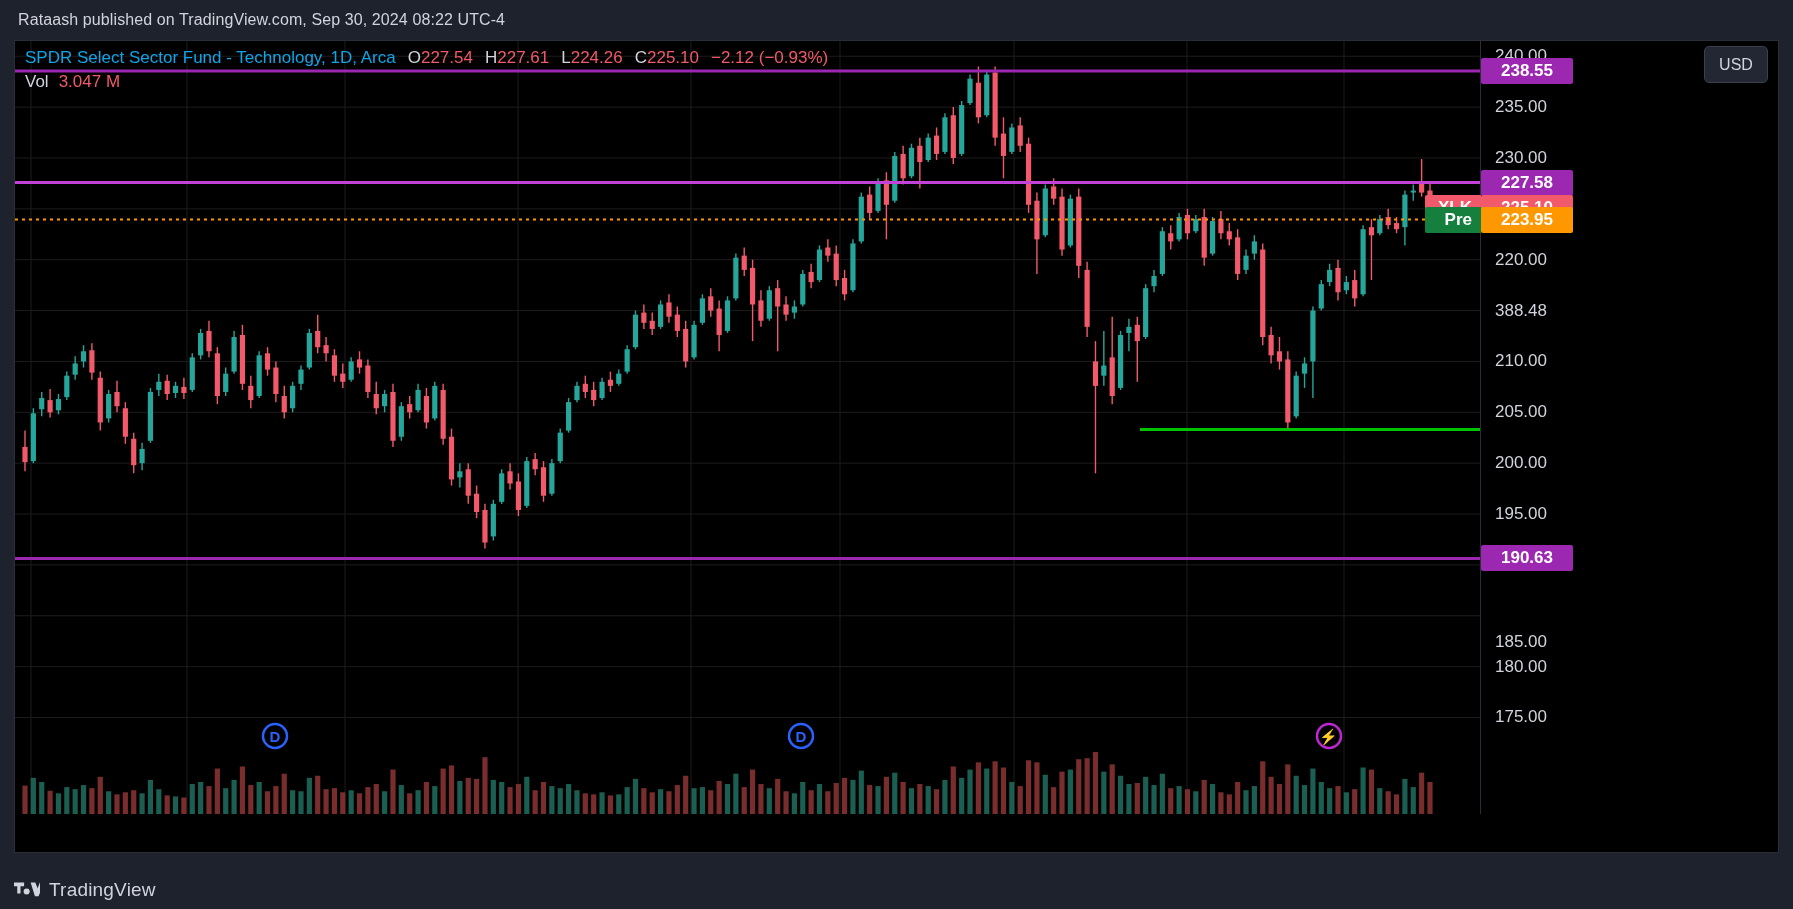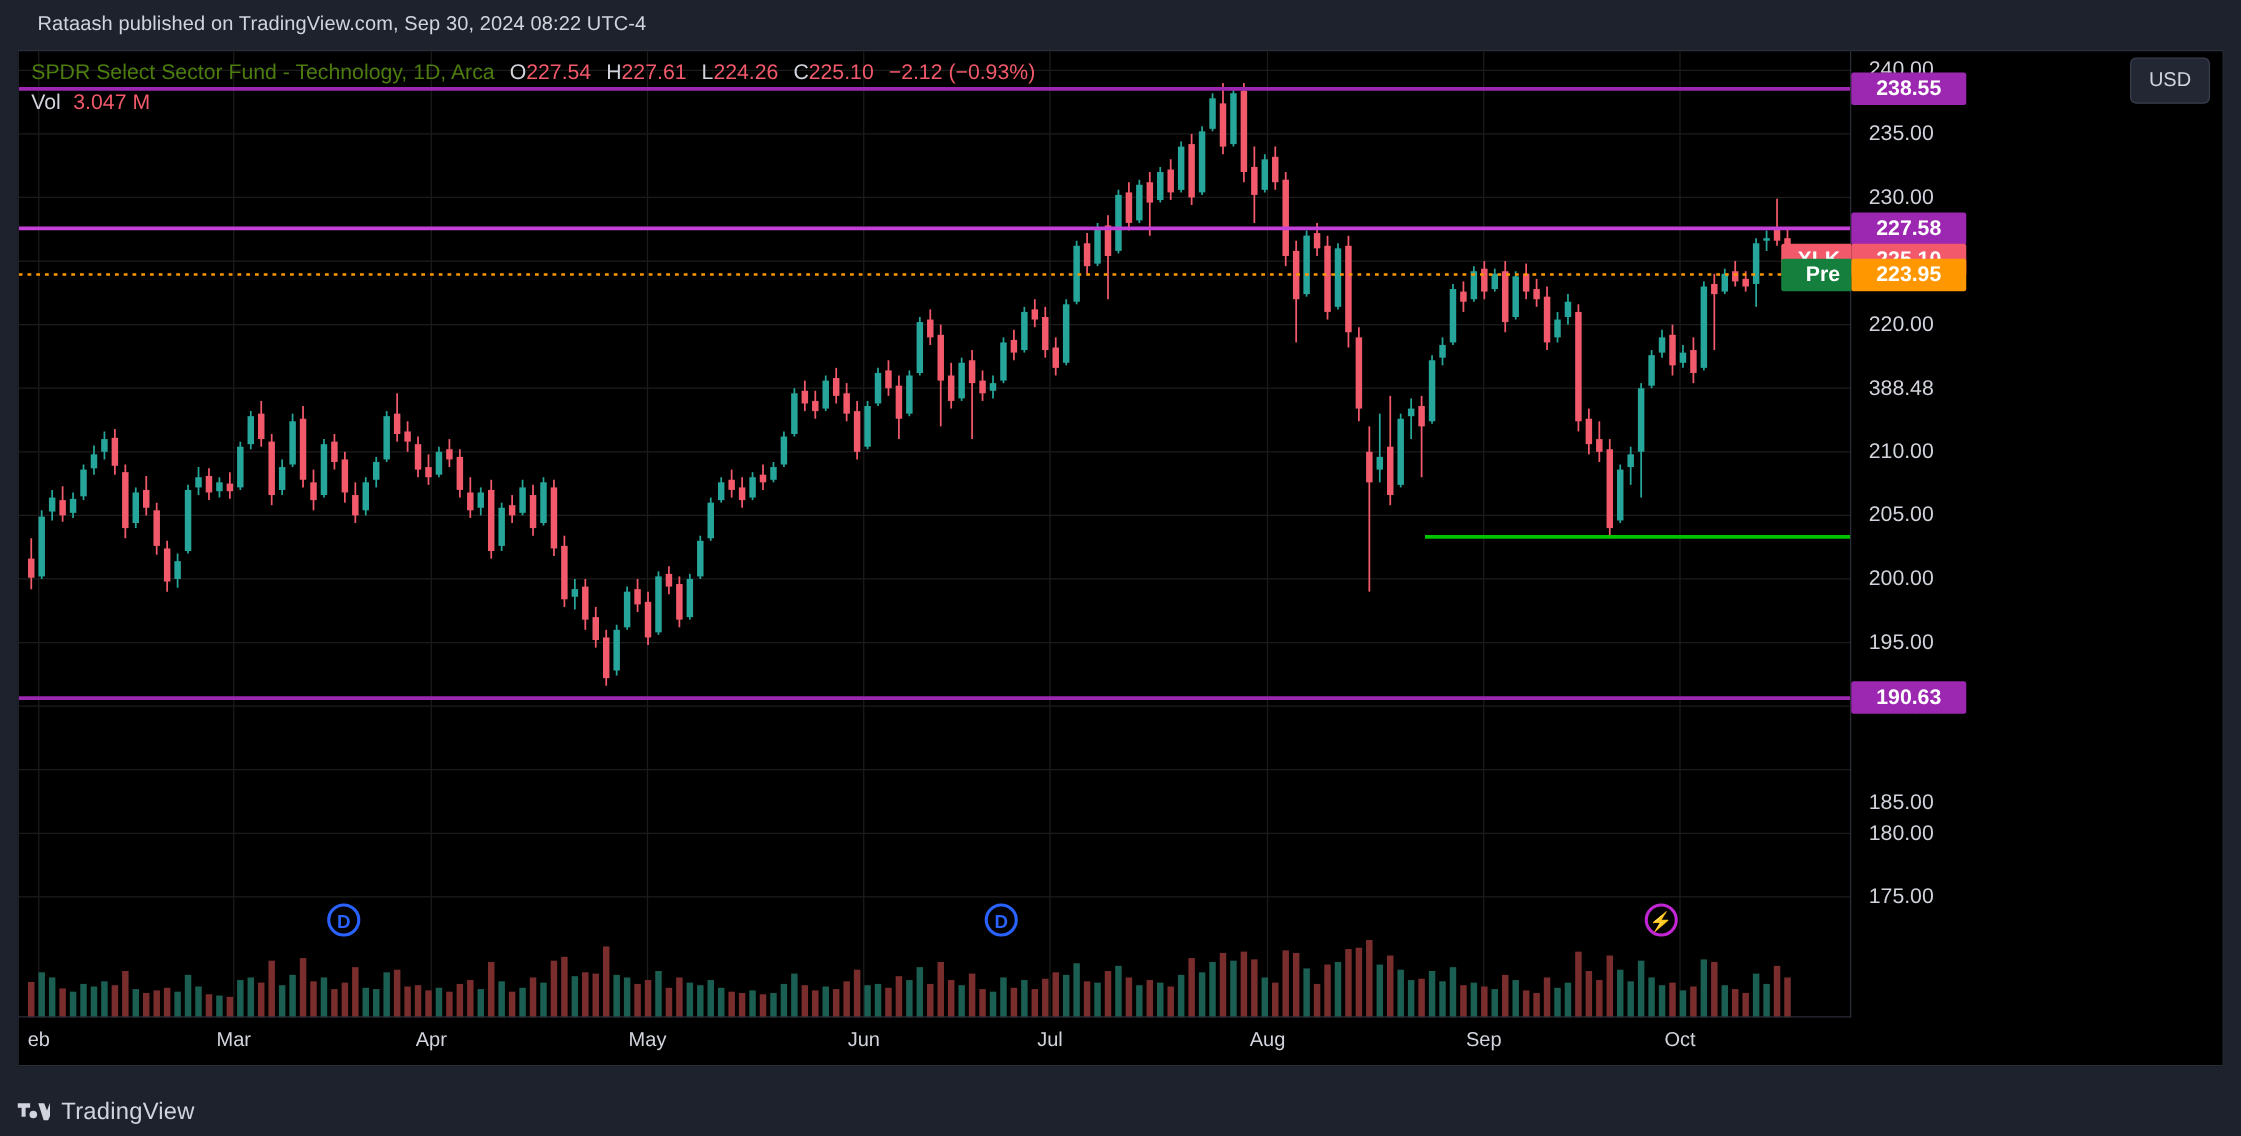--- a/index.html
+++ b/index.html
@@ -8,21 +8,21 @@
     width:1793px; height:909px;
     background:#1e222d;
     font-family:"Liberation Sans","DejaVu Sans",sans-serif;
     overflow:hidden;
   }
   #root { position:relative; width:1793px; height:909px; background:#1e222d; }
 
   
   .publish-bar{
     position:absolute; left:0; top:0; width:1501px; height:40px;
-    display:flex; align-items:center; padding-left:30px;
+    display:flex; align-items:center; padding-left:18px;
     color:#d1d4dc; font-size:16px; letter-spacing:.1px;text-align:right;
   }
 
   
   .chart-frame{
     position:absolute; left:14px; top:40px;
     width:1765px; height:813px;
     background:#000000;
     border:1px solid #2a2e39;
   }
@@ -72,21 +72,21 @@
     position:absolute; right:10px; top:5px;
     width:64px; height:37px; border-radius:5px;
     background:#232733; border:1px solid #3a3f4e;
     display:flex; align-items:center; justify-content:center;
     color:#d1d4dc; font-size:16px;
   }
 
   
   .legend{ position:absolute; left:10px; top:5px; z-index:30; }
   .legend-row{ display:flex; align-items:baseline; gap:0; white-space:nowrap; line-height:24px; }
-  .lg-title{ color:#4d7c0f; font-size:17px; }
+  .lg-title{ color:#0ea5e9; font-size:17px; }
   .lg-item{ color:#d1d4dc; font-size:17px; margin-left:12px; }
   .lg-val{ color:#f2596a; font-size:17px; }
   .lg-chg{ color:#f2596a; font-size:17px; margin-left:12px; }
   .lg-vol-label{ color:#d1d4dc; font-size:17px; }
   .lg-vol-val{ color:#f2596a; font-size:17px; margin-left:10px; }
 
   
   svg.layer{ position:absolute; left:0; top:0; overflow:visible; }
 
   
@@ -712,33 +712,20 @@
           <div class="pbadge purple" style="top: 517.483px; background: rgb(156, 39, 176);">190.63</div>
           <div class="pbadge red" style="top: 166.832px;">225.10</div>
           <div class="ptag red" style="top: 166.832px; left: -56px; width: 56px;">XLK</div>
           <div class="pbadge orange" style="top: 178.53px;">223.95</div>
           <div class="ptag orange" style="top: 178.53px; left: -56px; width: 56px;">Pre</div>
         </div>
     </div>
 
     <div class="cur-badge">USD</div>
 
-    <div class="time-scale">
-      <div id="tscale" style="position:relative;width:100%;height:100%">
-          <div class="ttick" style="left: 16px;">eb</div>
-          <div class="ttick" style="left: 172px;">Mar</div>
-          <div class="ttick" style="left: 330px;">Apr</div>
-          <div class="ttick" style="left: 503px;">May</div>
-          <div class="ttick" style="left: 676px;">Jun</div>
-          <div class="ttick" style="left: 825px;">Jul</div>
-          <div class="ttick" style="left: 999px;">Aug</div>
-          <div class="ttick" style="left: 1172px;">Sep</div>
-          <div class="ttick" style="left: 1329px;">Oct</div>
-        </div>
-    </div>
   </div>
 
   <div class="footer">
     <svg width="26" height="17" viewBox="0 0 36 22">
       <path fill="#d1d4dc" d="M0 0h14v5H9v10H4.5V5H0z"></path>
       <circle fill="#d1d4dc" cx="17.5" cy="12.5" r="4.2"></circle>
       <path fill="#d1d4dc" d="M23 0h6.5l3.2 8L35.8 0H42l-8 19h-5z"></path>
     </svg>
     <span class="tv-name">TradingView</span>
   </div>

